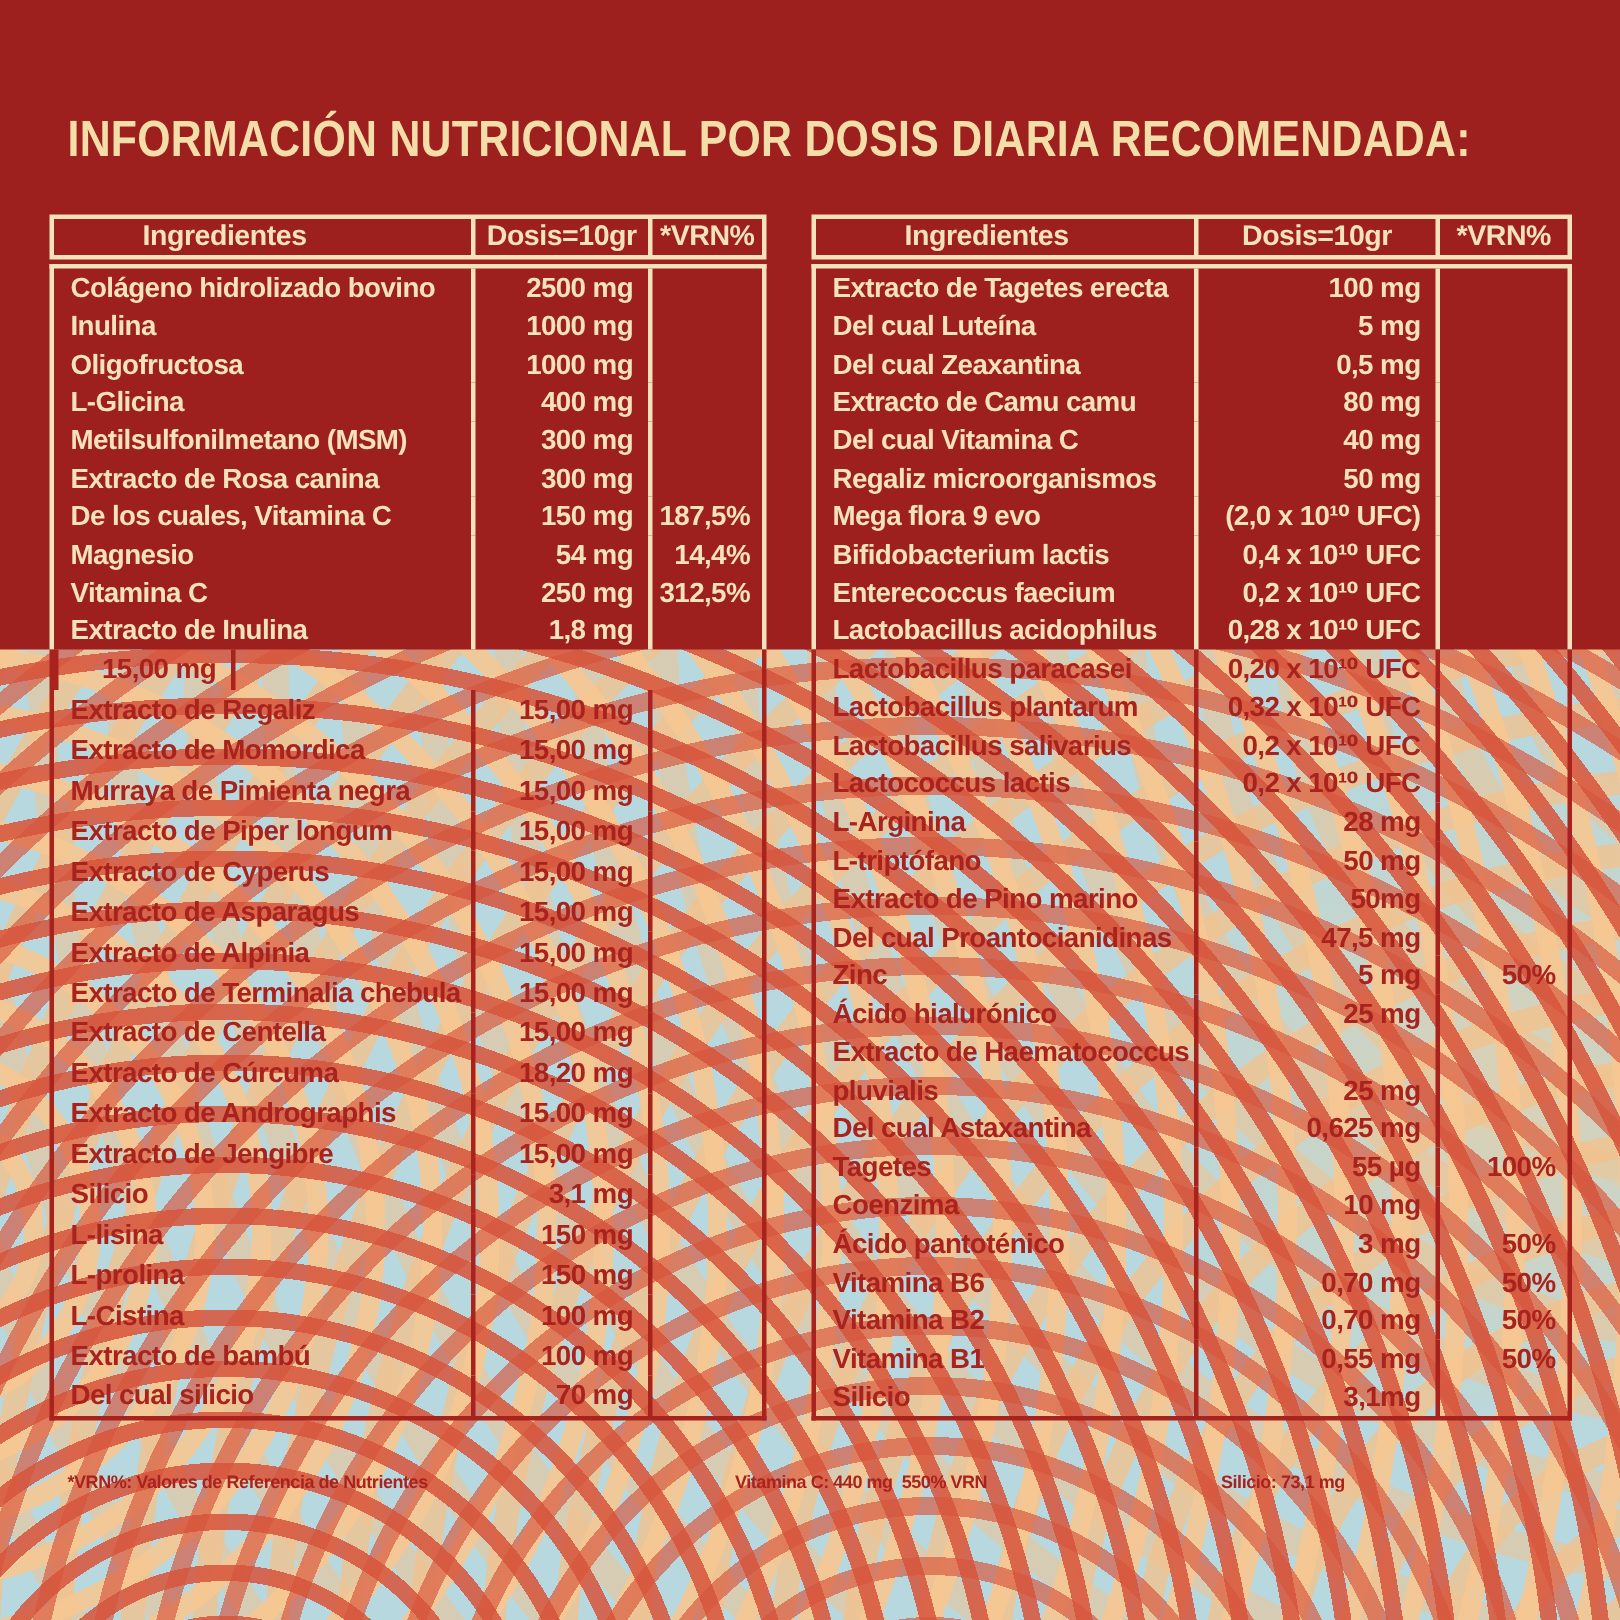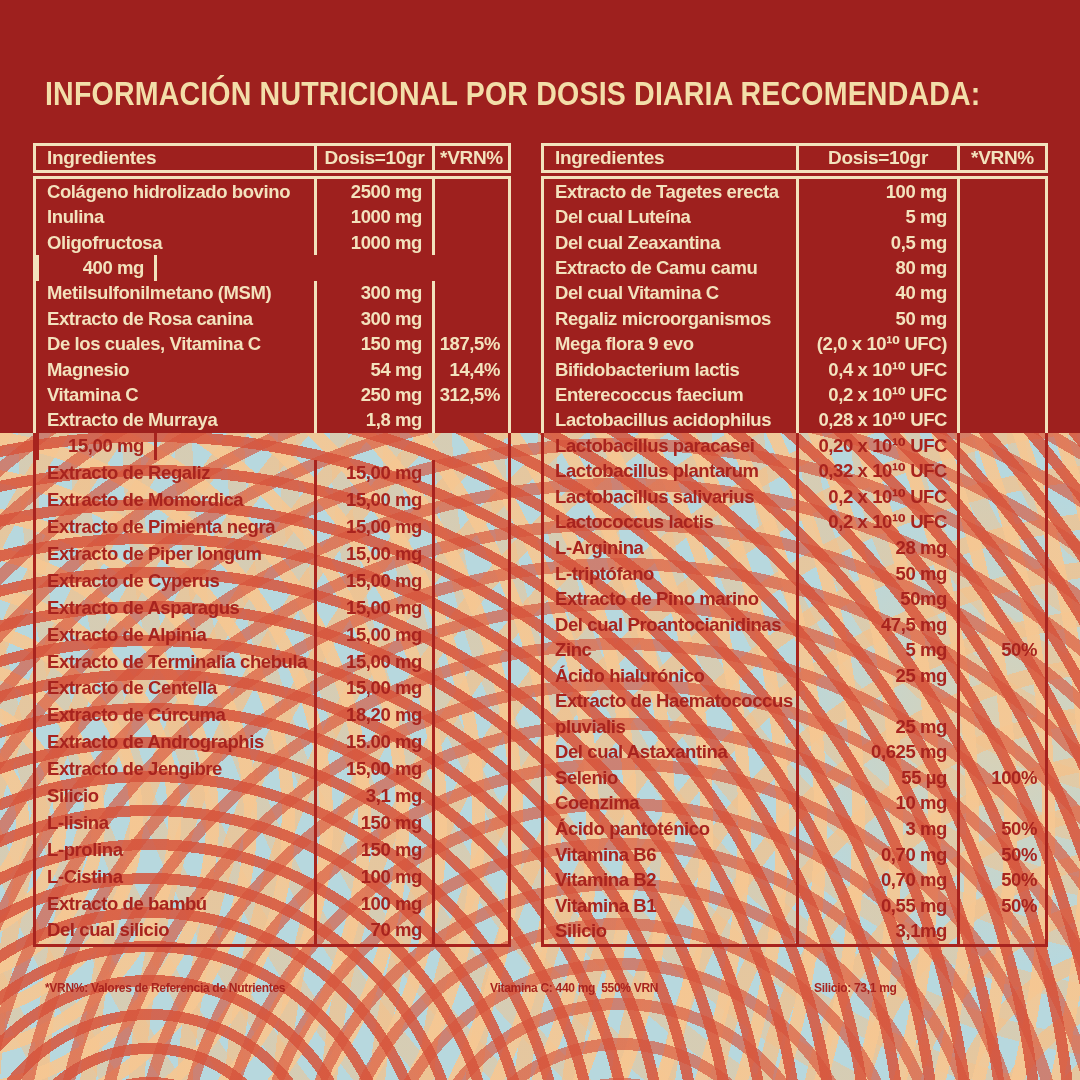--- a/index.html
+++ b/index.html
@@ -27,21 +27,21 @@
     position:absolute;left:45px;top:74px;font-size:34px;color:var(--title);
     transform:scaleX(0.84);transform-origin:left top;white-space:nowrap;letter-spacing:0.2px;
   }
   .tbl{position:absolute;top:143px;}
   .tbl-left{left:33px;width:478px;}
   .tbl-right{left:541px;width:507px;}
 
   .hdr{
     display:flex;align-items:stretch;box-sizing:border-box;height:30px;
     border:3px solid var(--cream);color:var(--cream);--bc:var(--cream);
-    margin-bottom:3px;font-size:19px;letter-spacing:-0.3px;
+    margin-bottom:3px;font-size:19px;letter-spacing:-0.3px;padding-left:48px;
   }
   .seg{display:flex;flex-direction:column;box-sizing:border-box;}
   .seg-red{border:3px solid var(--cream);border-bottom:0;color:var(--cream);--bc:var(--cream);height:257px;}
   .seg-blue{border:3px solid var(--redtext);border-top:0;color:var(--redtext);--bc:var(--redtext);height:514px;}
 
   .row{flex:1;display:flex;align-items:stretch;min-height:0;font-size:18.5px;letter-spacing:-0.4px;}
   .c{box-sizing:border-box;display:flex;align-items:center;white-space:nowrap;}
   .c1{flex:1;padding-left:11px;}
   .c2,.c3{border-left:3px solid var(--bc);justify-content:flex-end;padding-right:10px;}
   .c3{padding-right:8px;}
@@ -81,20 +81,21 @@
           <div class="c c1">Inulina</div>
           <div class="c c2">1000 mg</div>
           <div class="c c3"></div>
         </div>
         <div class="row">
           <div class="c c1">Oligofructosa</div>
           <div class="c c2">1000 mg</div>
           <div class="c c3"></div>
         </div>
         <div class="row">
+          <div class="c c1">L-Glicina</div>
           <div class="c c2">400 mg</div>
           <div class="c c3"></div>
         </div>
         <div class="row">
           <div class="c c1">Metilsulfonilmetano (MSM)</div>
           <div class="c c2">300 mg</div>
           <div class="c c3"></div>
         </div>
         <div class="row">
           <div class="c c1">Extracto de Rosa canina</div>
@@ -110,42 +111,42 @@
           <div class="c c1">Magnesio</div>
           <div class="c c2">54 mg</div>
           <div class="c c3">14,4%</div>
         </div>
         <div class="row">
           <div class="c c1">Vitamina C</div>
           <div class="c c2">250 mg</div>
           <div class="c c3">312,5%</div>
         </div>
         <div class="row">
-          <div class="c c1">Extracto de Murraya</div>
+          <div class="c c1">Extracto de Inulina</div>
           <div class="c c2">1,8 mg</div>
           <div class="c c3"></div>
         </div>
       </div>
     <div class="seg seg-blue">
         <div class="row">
           <div class="c c2">15,00 mg</div>
           <div class="c c3"></div>
         </div>
         <div class="row">
           <div class="c c1">Extracto de Regaliz</div>
           <div class="c c2">15,00 mg</div>
           <div class="c c3"></div>
         </div>
         <div class="row">
           <div class="c c1">Extracto de Momordica</div>
           <div class="c c2">15,00 mg</div>
           <div class="c c3"></div>
         </div>
         <div class="row">
-          <div class="c c1">Extracto de Pimienta negra</div>
+          <div class="c c1">Murraya de Pimienta negra</div>
           <div class="c c2">15,00 mg</div>
           <div class="c c3"></div>
         </div>
         <div class="row">
           <div class="c c1">Extracto de Piper longum</div>
           <div class="c c2">15,00 mg</div>
           <div class="c c3"></div>
         </div>
         <div class="row">
           <div class="c c1">Extracto de Cyperus</div>
@@ -338,21 +339,21 @@
           <div class="c c1">pluvialis</div>
           <div class="c c2">25 mg</div>
           <div class="c c3"></div>
         </div>
         <div class="row">
           <div class="c c1">Del cual Astaxantina</div>
           <div class="c c2">0,625 mg</div>
           <div class="c c3"></div>
         </div>
         <div class="row">
-          <div class="c c1">Selenio</div>
+          <div class="c c1">Tagetes</div>
           <div class="c c2">55 µg</div>
           <div class="c c3">100%</div>
         </div>
         <div class="row">
           <div class="c c1">Coenzima</div>
           <div class="c c2">10 mg</div>
           <div class="c c3"></div>
         </div>
         <div class="row">
           <div class="c c1">Ácido pantoténico</div>

